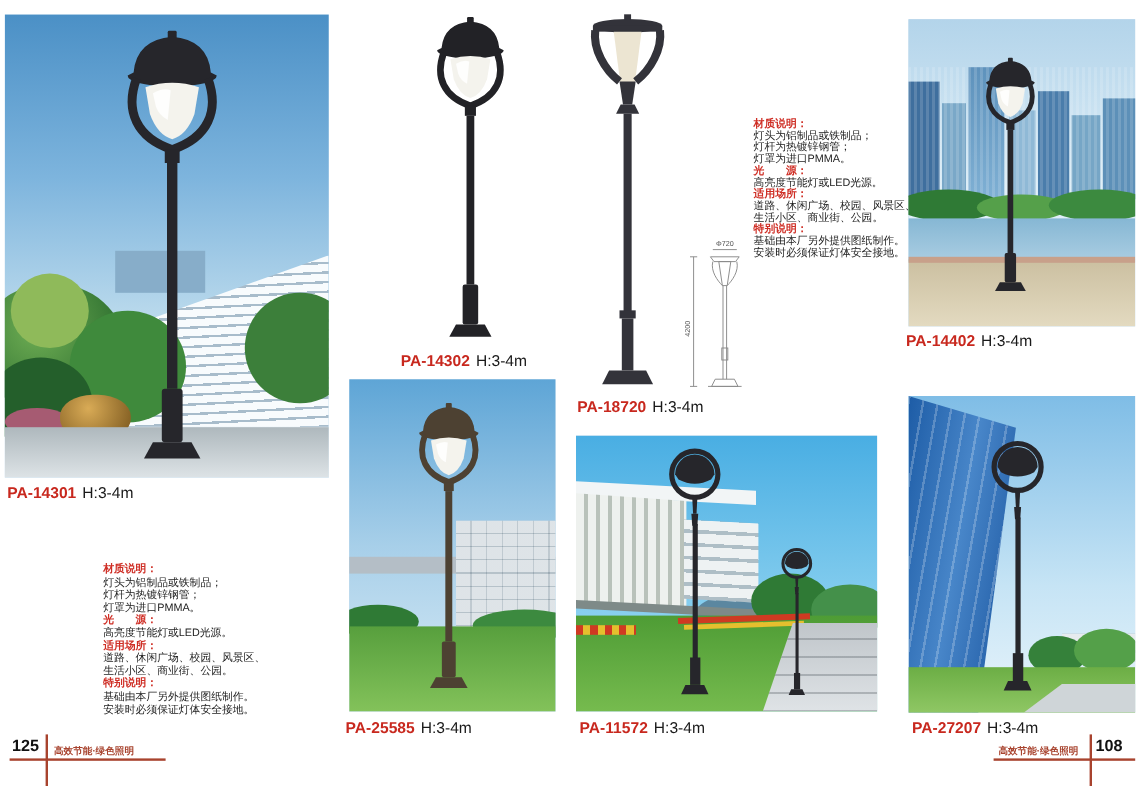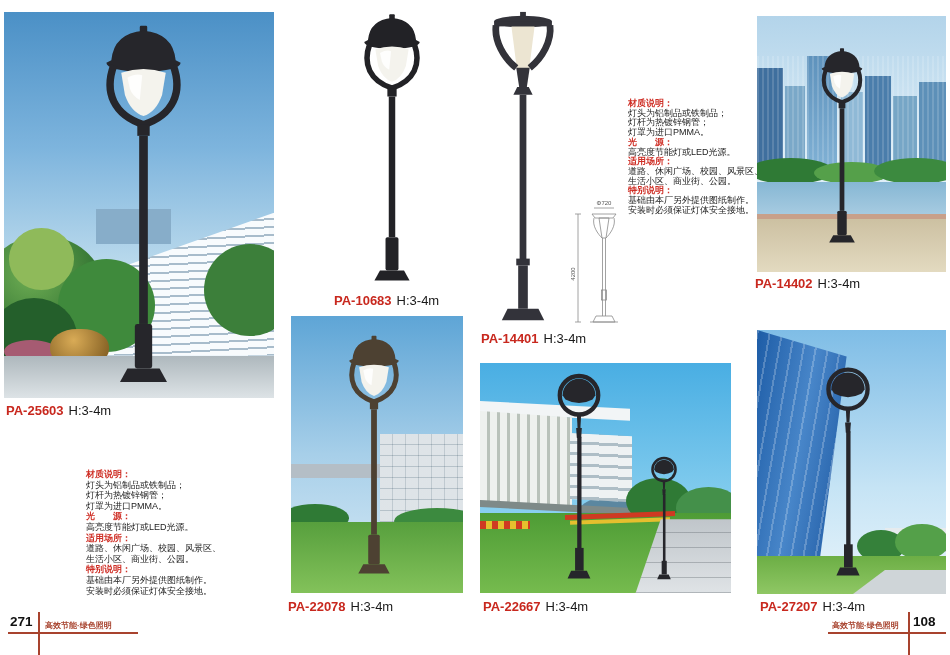--- a/index.html
+++ b/index.html
@@ -78,21 +78,21 @@
     <div class="abs" style="left:74%;top:60%;width:34%;height:24%;border-radius:50%;background:#3c7f3a"></div>
     <div class="abs" style="left:-5%;top:74%;width:32%;height:20%;border-radius:50%;background:#245f2b"></div>
     <div class="abs" style="left:0;top:85%;width:20%;height:6%;border-radius:50%;background:#a65b72"></div>
     <div class="abs" style="left:17%;top:82%;width:22%;height:10%;border-radius:46%;background:radial-gradient(circle at 40% 30%,#d9ab56,#8a6527 80%)"></div>
     <div class="abs" style="left:0;top:89%;width:100%;height:11%;background:linear-gradient(180deg,#aeb8bd,#dde3e6)"></div>
     <svg class="lamp" style="left:90px;top:8px;width:99px;height:372px;color:#26262b" viewBox="0 0 80 300" preserveAspectRatio="xMidYMax meet">
         <use href="#lamp-dome"></use>
       </svg>
   </div>
   <div class="plabel" style="left:6px;top:403px">
-    <span class="code">PA-25603</span><span class="spec">H:3-4m</span>
+    <span class="code">PA-14301</span><span class="spec">H:3-4m</span>
   </div>
 
   <div class="specblock" style="left:86px;top:469px">
     <div class="spec-h">材质说明：</div>
     <div class="spec-l">灯头为铝制品或铁制品；</div>
     <div class="spec-l">灯杆为热镀锌钢管；</div>
     <div class="spec-l">灯罩为进口PMMA。</div>
     <div class="spec-h">光　　源：</div>
     <div class="spec-l">高亮度节能灯或LED光源。</div>
     <div class="spec-h">适用场所：</div>
@@ -102,21 +102,21 @@
     <div class="spec-l">基础由本厂另外提供图纸制作。</div>
     <div class="spec-l">安装时必须保证灯体安全接地。</div>
   </div>
 
   <div class="cutout" style="left:336px;top:8px;width:112px;height:282px">
     <svg class="lamp" style="left:19px;top:2px;width:74px;height:278px;color:#222226" viewBox="0 0 80 300" preserveAspectRatio="xMidYMax meet">
         <use href="#lamp-dome"></use>
       </svg>
   </div>
   <div class="plabel" style="left:334px;top:293px">
-    <span class="code">PA-10683</span><span class="spec">H:3-4m</span>
+    <span class="code">PA-14302</span><span class="spec">H:3-4m</span>
   </div>
 
   <div class="cutout" style="left:478px;top:8px;width:104px;height:322px">
     <svg class="lamp" style="left:4px;top:2px;width:82px;height:318px;color:#33333a" viewBox="0 0 84 330" preserveAspectRatio="xMidYMax meet">
         <use href="#lamp-cone"></use>
       </svg>
   </div>
   <svg class="tdraw" style="left:568px;top:198px" width="72" height="136" viewBox="0 0 72 136">
     <g stroke="#8a8a8a" stroke-width="0.8" fill="none">
       <line x1="10" y1="16" x2="10" y2="124"></line>
@@ -130,21 +130,21 @@
       <line x1="37.5" y1="40" x2="37.5" y2="118"></line>
       <rect x="33.5" y="92" width="5" height="10"></rect>
       <path d="M28 118 L44 118 L47 124 L25 124 Z"></path>
       <line x1="22" y1="124" x2="50" y2="124"></line>
       <line x1="26" y1="10" x2="46" y2="10"></line>
     </g>
     <text x="36" y="7" font-size="6" text-anchor="middle" fill="#555">Φ720</text>
     <text transform="rotate(-90 7 76)" x="7" y="76" font-size="6" text-anchor="middle" fill="#555">4200</text>
   </svg>
   <div class="plabel" style="left:481px;top:331px">
-    <span class="code">PA-14401</span><span class="spec">H:3-4m</span>
+    <span class="code">PA-18720</span><span class="spec">H:3-4m</span>
   </div>
 
   <div class="specblock" style="left:628px;top:99px;line-height:9.7px">
     <div class="spec-h">材质说明：</div>
     <div class="spec-l">灯头为铝制品或铁制品；</div>
     <div class="spec-l">灯杆为热镀锌钢管；</div>
     <div class="spec-l">灯罩为进口PMMA。</div>
     <div class="spec-h">光　　源：</div>
     <div class="spec-l">高亮度节能灯或LED光源。</div>
     <div class="spec-h">适用场所：</div>
@@ -184,21 +184,21 @@
     <div class="abs" style="left:0;top:148px;width:100%;height:14px;background:#b4bec6"></div>
     <div class="abs" style="left:52%;top:118px;width:48%;height:94px;background:repeating-linear-gradient(180deg,#eef1f3 0 10px,#c3cdd3 10px 11px),repeating-linear-gradient(90deg,#eef1f3 0 12px,#cdd5da 12px 13px);background-blend-mode:multiply"></div>
     <div class="abs" style="left:-6%;top:188px;width:40%;height:28px;border-radius:50%;background:#2f7a35"></div>
     <div class="abs" style="left:60%;top:192px;width:50%;height:26px;border-radius:50%;background:#3c8a3f"></div>
     <div class="abs" style="left:0;top:206px;width:100%;height:71px;background:linear-gradient(180deg,#579f3d,#83c25a)"></div>
     <svg class="lamp" style="left:50px;top:12px;width:66px;height:252px;color:#4d4132" viewBox="0 0 80 300" preserveAspectRatio="xMidYMax meet">
         <use href="#lamp-dome"></use>
       </svg>
   </div>
   <div class="plabel" style="left:288px;top:599px">
-    <span class="code">PA-22078</span><span class="spec">H:3-4m</span>
+    <span class="code">PA-25585</span><span class="spec">H:3-4m</span>
   </div>
 
   <div class="photo" style="left:480px;top:363px;width:251px;height:230px">
     <div class="abs" style="inset:0;background:linear-gradient(180deg,#49aee3,#8ed2f0 70%,#c8e9f8)"></div>
     <div class="abs" style="left:40%;top:56%;width:48%;height:16%;border-radius:50% 50% 0 0;background:#5b87a0"></div>
     <div class="abs" style="left:0;top:38px;width:150px;height:12px;background:#f2f5f6;transform:skewY(3deg);transform-origin:left"></div>
     <div class="abs" style="left:0;top:48px;width:92px;height:92px;background:repeating-linear-gradient(90deg,#eef1ee 0 7px,#b9c2ba 7px 10px);transform:skewY(4deg);transform-origin:left"></div>
     <div class="abs" style="left:90px;top:70px;width:62px;height:66px;background:repeating-linear-gradient(180deg,#eef2f3 0 8px,#aebec6 8px 11px);transform:skewY(3deg);transform-origin:left"></div>
     <div class="abs" style="left:0;top:137px;width:152px;height:7px;background:#7e8a88;transform:skewY(3deg);transform-origin:left"></div>
     <div class="abs" style="left:58%;top:50%;width:26%;height:20%;border-radius:50%;background:#2f7a35"></div>
@@ -210,41 +210,41 @@
     <div class="abs" style="left:0;top:140px;width:100%;height:90px;background:linear-gradient(180deg,#b9bfc4,#dfe3e6);clip-path:polygon(62% 100%,72% 18%,100% 18%,100% 100%)"></div>
     <div class="abs" style="left:0;top:140px;width:100%;height:90px;background:repeating-linear-gradient(180deg,transparent 0 14px,rgba(90,98,104,.35) 14px 15px);clip-path:polygon(62% 100%,72% 18%,100% 18%,100% 100%)"></div>
     <svg class="lamp" style="left:70px;top:8px;width:58px;height:214px;color:#26262b" viewBox="0 0 80 300" preserveAspectRatio="xMidYMax meet">
         <use href="#lamp-ring"></use>
       </svg>
     <svg class="lamp" style="left:166px;top:92px;width:36px;height:128px;color:#26262b" viewBox="0 0 80 300" preserveAspectRatio="xMidYMax meet">
         <use href="#lamp-ring"></use>
       </svg>
   </div>
   <div class="plabel" style="left:483px;top:599px">
-    <span class="code">PA-22667</span><span class="spec">H:3-4m</span>
+    <span class="code">PA-11572</span><span class="spec">H:3-4m</span>
   </div>
 
   <div class="photo" style="left:757px;top:330px;width:189px;height:264px">
     <div class="abs" style="inset:0;background:linear-gradient(180deg,#7fbde6,#c6e4f5 60%,#e8f4fb)"></div>
     <div class="abs" style="left:0;top:0;width:112px;height:264px;background:linear-gradient(100deg,#1d5ca6 0%,#4886c9 40%,#2763ab 70%,#174f94);clip-path:polygon(0 0,80% 10%,52% 100%,0 100%)"></div>
     <div class="abs" style="left:0;top:0;width:112px;height:264px;background:repeating-linear-gradient(100deg,rgba(255,255,255,.22) 0 2px,transparent 2px 12px);clip-path:polygon(0 0,80% 10%,52% 100%,0 100%)"></div>
     <div class="abs" style="left:128px;top:198px;width:62px;height:24px;background:repeating-linear-gradient(180deg,#e6ebee 0 6px,#c2ccd2 6px 8px)"></div>
     <div class="abs" style="left:100px;top:200px;width:48px;height:32px;border-radius:50%;background:#35813a"></div>
     <div class="abs" style="left:138px;top:194px;width:54px;height:36px;border-radius:50%;background:#54a049"></div>
     <div class="abs" style="left:0;top:226px;width:100%;height:38px;background:linear-gradient(180deg,#6cae45,#8fc764)"></div>
     <div class="abs" style="left:96px;top:240px;width:94px;height:24px;background:#cfd5d8;clip-path:polygon(0 100%,34% 0,100% 0,100% 100%)"></div>
     <svg class="lamp" style="left:62px;top:14px;width:58px;height:238px;color:#26262b" viewBox="0 0 80 300" preserveAspectRatio="xMidYMax meet">
         <use href="#lamp-ring"></use>
       </svg>
   </div>
   <div class="plabel" style="left:760px;top:599px">
     <span class="code">PA-27207</span><span class="spec">H:3-4m</span>
   </div>
 
-  <div class="pnum" style="left:10px;top:614px">271</div>
+  <div class="pnum" style="left:10px;top:614px">125</div>
   <div class="f-vline" style="left:38px;top:612px;height:43px"></div>
   <div class="slogan" style="left:45px;top:620px">高效节能·绿色照明</div>
   <div class="f-hline" style="left:8px;top:632px;width:130px"></div>
 
   <div class="slogan" style="left:832px;top:620px">高效节能·绿色照明</div>
   <div class="f-vline" style="left:908px;top:612px;height:43px"></div>
   <div class="pnum" style="left:913px;top:614px">108</div>
   <div class="f-hline" style="left:828px;top:632px;width:118px"></div>
 
 </div>

